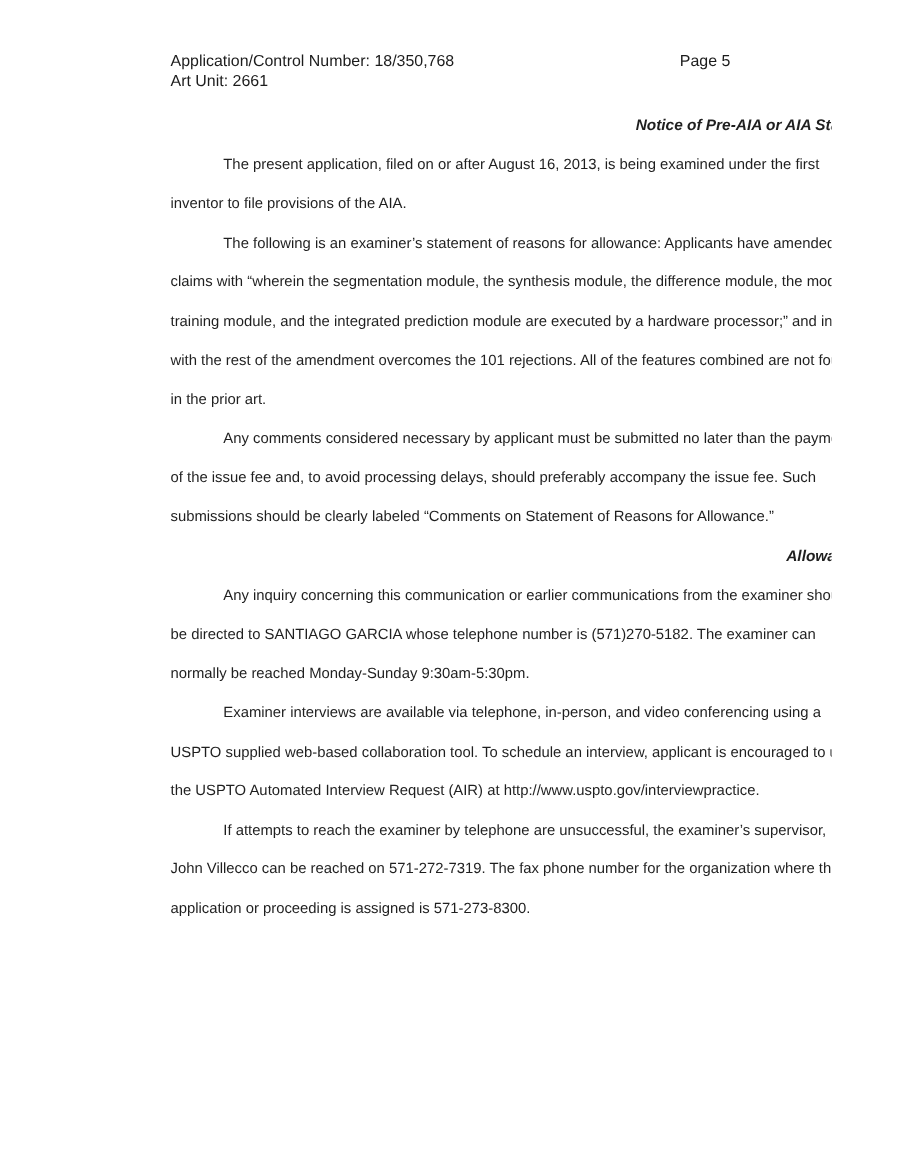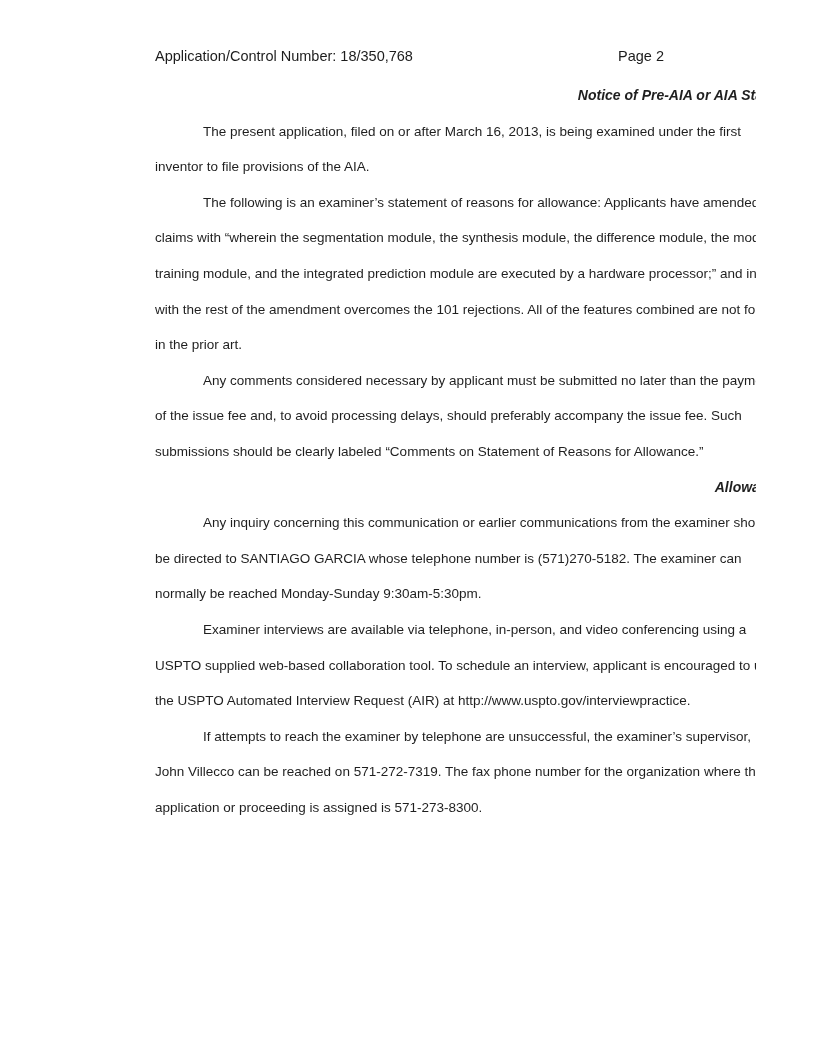--- a/index.html
+++ b/index.html
@@ -44,29 +44,32 @@
   }
 </style>
 </head>
 <body>
 
 <div class="page">
 
   <header class="doc-header">
     <div class="header-row">
       <span>Application/Control Number: 18/350,768</span>
-      <span>Page 2</span>
+      <span>Page 5</span>
+    </div>
+    <div class="header-row">
+      <span>Art Unit: 2661</span>
     </div>
   </header>
 
   <main class="doc-body">
 
     <h2 class="heading">Notice of Pre-AIA or AIA Status</h2>
 
-    <p class="para">The present application, filed on or after March 16, 2013, is being examined under the first inventor to file provisions of the AIA.</p>
+    <p class="para">The present application, filed on or after August 16, 2013, is being examined under the first inventor to file provisions of the AIA.</p>
 
 
 
 
     <p class="para">The following is an examiner’s statement of reasons for allowance: Applicants have amended the claims with “wherein the segmentation module, the synthesis module, the difference module, the model training module, and the integrated prediction module are executed by a hardware processor;” and in part with the rest of the amendment overcomes the 101 rejections. All of the features combined are not found in the prior art.</p>
 
     <p class="para">Any comments considered necessary by applicant must be submitted no later than the payment of the issue fee and, to avoid processing delays, should preferably accompany the issue fee.  Such submissions should be clearly labeled “Comments on Statement of Reasons for Allowance.”</p>
 
     <h2 class="heading">Allowance</h2>
 

